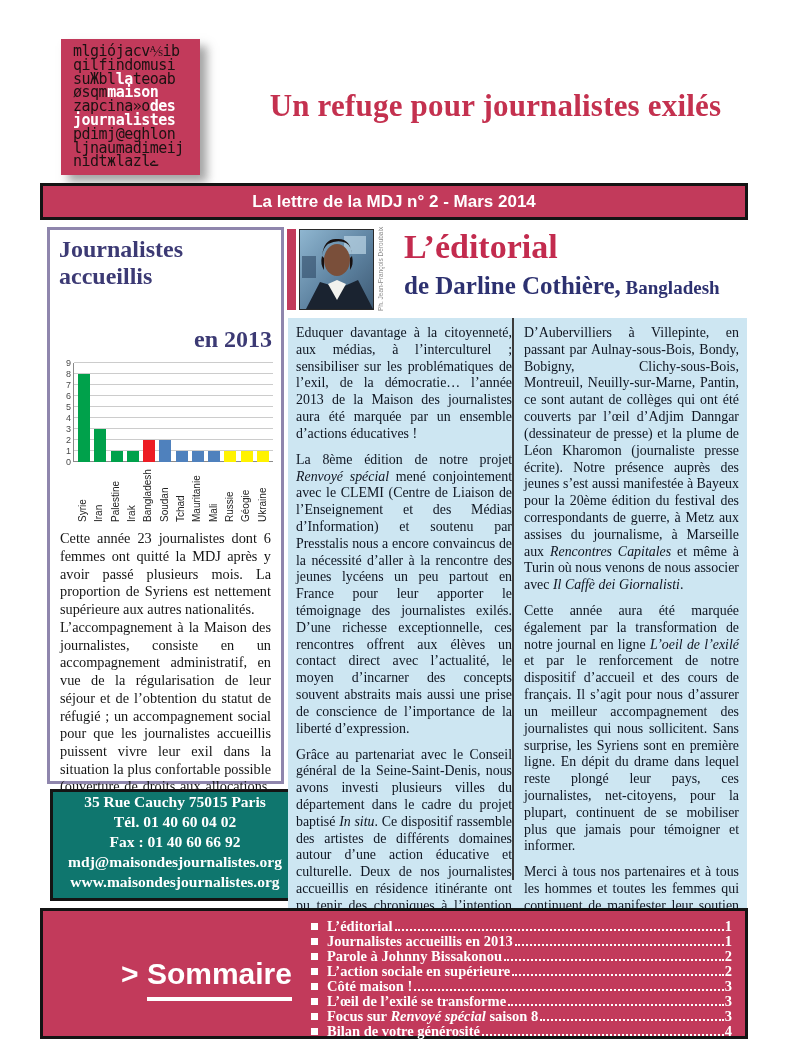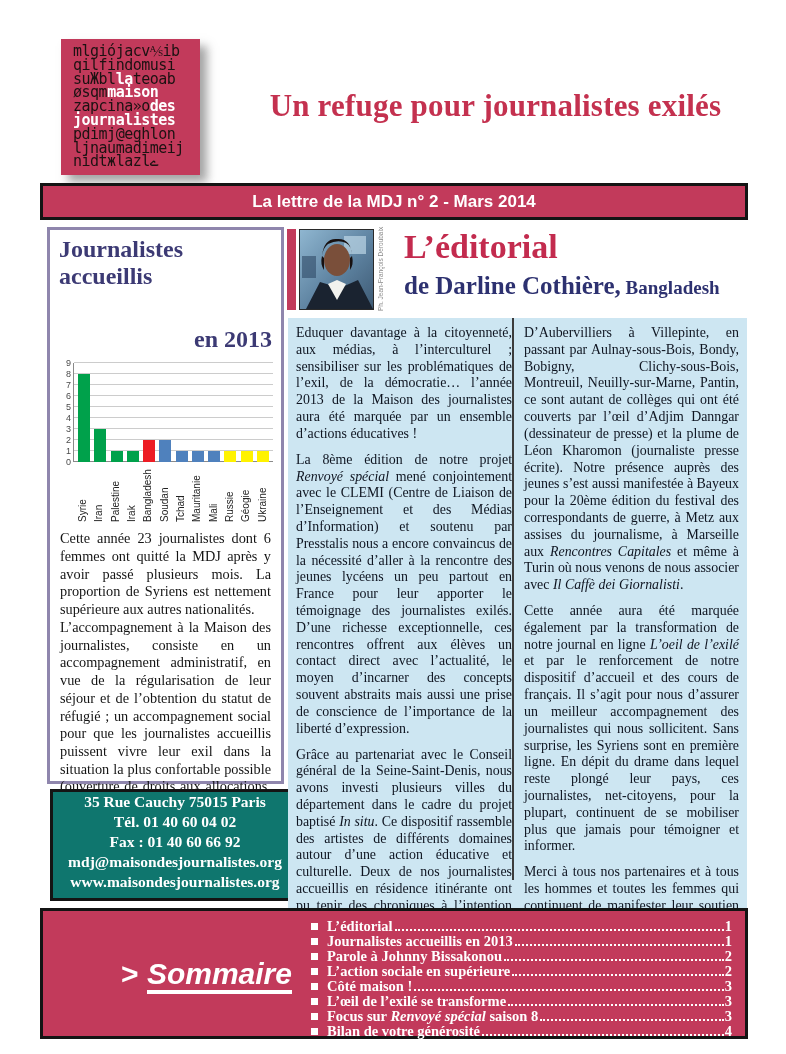--- a/index.html
+++ b/index.html
@@ -101,21 +101,21 @@
   
   #sommaire {
     left:40px; top:908px; width:708px; height:131px;
     background:#c23a5b; border:3px solid #141414;
   }
   #sommaire-label {
     position:absolute; left:78px; top:50%; transform:translateY(-50%);
     color:#fff; font-family:"Liberation Sans", sans-serif;
     font-weight:bold; font-size:30px; white-space:nowrap;
   }
-  #sommaire-label .word { border-bottom:4px solid #fff; padding-bottom:0;font-style:italic; }
+  #sommaire-label .word { border-bottom:4px solid #fff; padding-bottom:7px; }
   #toc {
     position:absolute; left:268px; right:13px; top:8px; bottom:8px;
     list-style:none; display:flex; flex-direction:column; justify-content:space-between;
   }
   #toc li { display:flex; align-items:baseline; color:#fff; font-weight:bold; font-size:14.5px; line-height:14.5px; }
   #toc .blt { width:7px; height:7px; background:#fff; margin-right:9px; align-self:center; flex:none; }
   #toc .lab { white-space:nowrap; }
   #toc .dots { flex:1; border-bottom:2px dotted #fff; margin:0 1px 3px 2px; }
   #toc .pg { flex:none; }
 </style>

